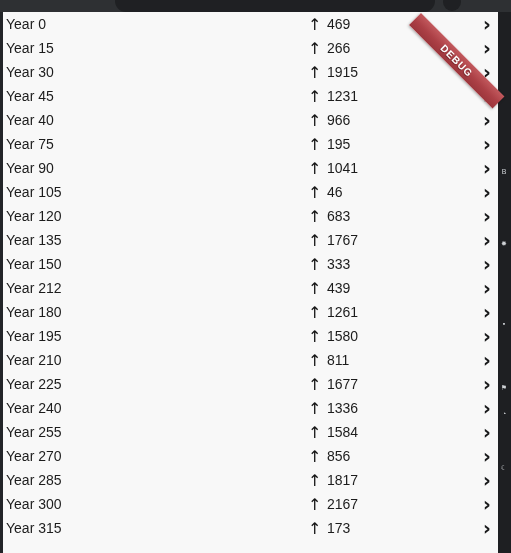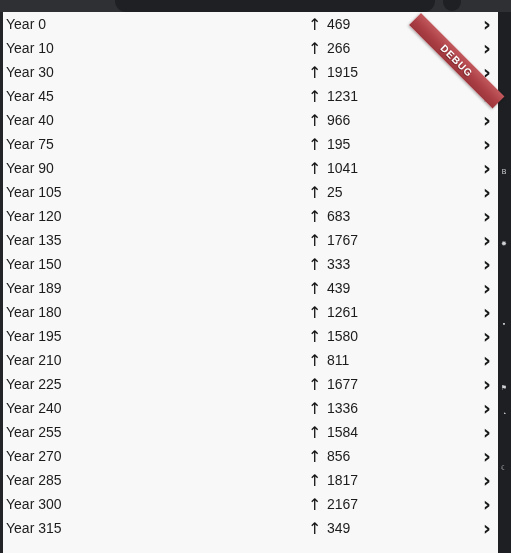--- a/index.html
+++ b/index.html
@@ -178,21 +178,21 @@
     <div id="list">
         <div class="row">
           <span class="label">Year 0</span>
           <span class="metric">
             <span class="arrow-up">↑</span>
             <span>469</span>
           </span>
           <span class="chevron">›</span>
         </div>
         <div class="row">
-          <span class="label">Year 10</span>
+          <span class="label">Year 15</span>
           <span class="metric">
             <span class="arrow-up">↑</span>
             <span>266</span>
           </span>
           <span class="chevron">›</span>
         </div>
         <div class="row">
           <span class="label">Year 30</span>
           <span class="metric">
             <span class="arrow-up">↑</span>
@@ -229,21 +229,21 @@
           <span class="metric">
             <span class="arrow-up">↑</span>
             <span>1041</span>
           </span>
           <span class="chevron">›</span>
         </div>
         <div class="row">
           <span class="label">Year 105</span>
           <span class="metric">
             <span class="arrow-up">↑</span>
-            <span>25</span>
+            <span>46</span>
           </span>
           <span class="chevron">›</span>
         </div>
         <div class="row">
           <span class="label">Year 120</span>
           <span class="metric">
             <span class="arrow-up">↑</span>
             <span>683</span>
           </span>
           <span class="chevron">›</span>
@@ -258,21 +258,21 @@
         </div>
         <div class="row">
           <span class="label">Year 150</span>
           <span class="metric">
             <span class="arrow-up">↑</span>
             <span>333</span>
           </span>
           <span class="chevron">›</span>
         </div>
         <div class="row">
-          <span class="label">Year 189</span>
+          <span class="label">Year 212</span>
           <span class="metric">
             <span class="arrow-up">↑</span>
             <span>439</span>
           </span>
           <span class="chevron">›</span>
         </div>
         <div class="row">
           <span class="label">Year 180</span>
           <span class="metric">
             <span class="arrow-up">↑</span>
@@ -341,21 +341,21 @@
           <span class="metric">
             <span class="arrow-up">↑</span>
             <span>2167</span>
           </span>
           <span class="chevron">›</span>
         </div>
         <div class="row">
           <span class="label">Year 315</span>
           <span class="metric">
             <span class="arrow-up">↑</span>
-            <span>349</span>
+            <span>173</span>
           </span>
           <span class="chevron">›</span>
         </div>
       </div>
   </div>
 
   <div id="debug-ribbon">
     <span class="debug-text">DEBUG</span>
   </div>
 

